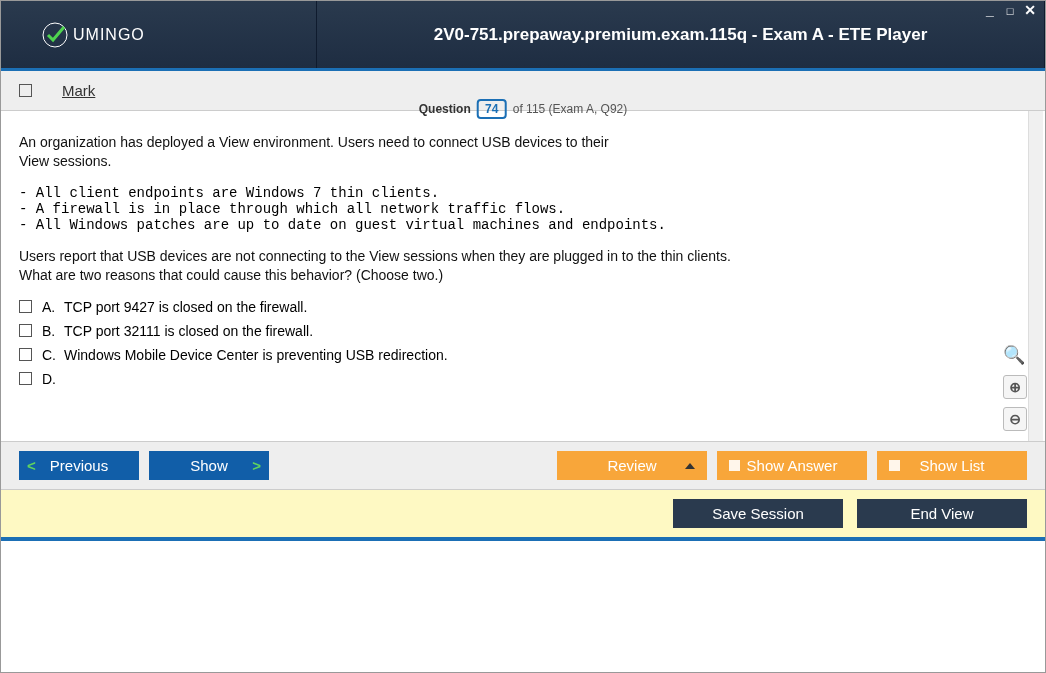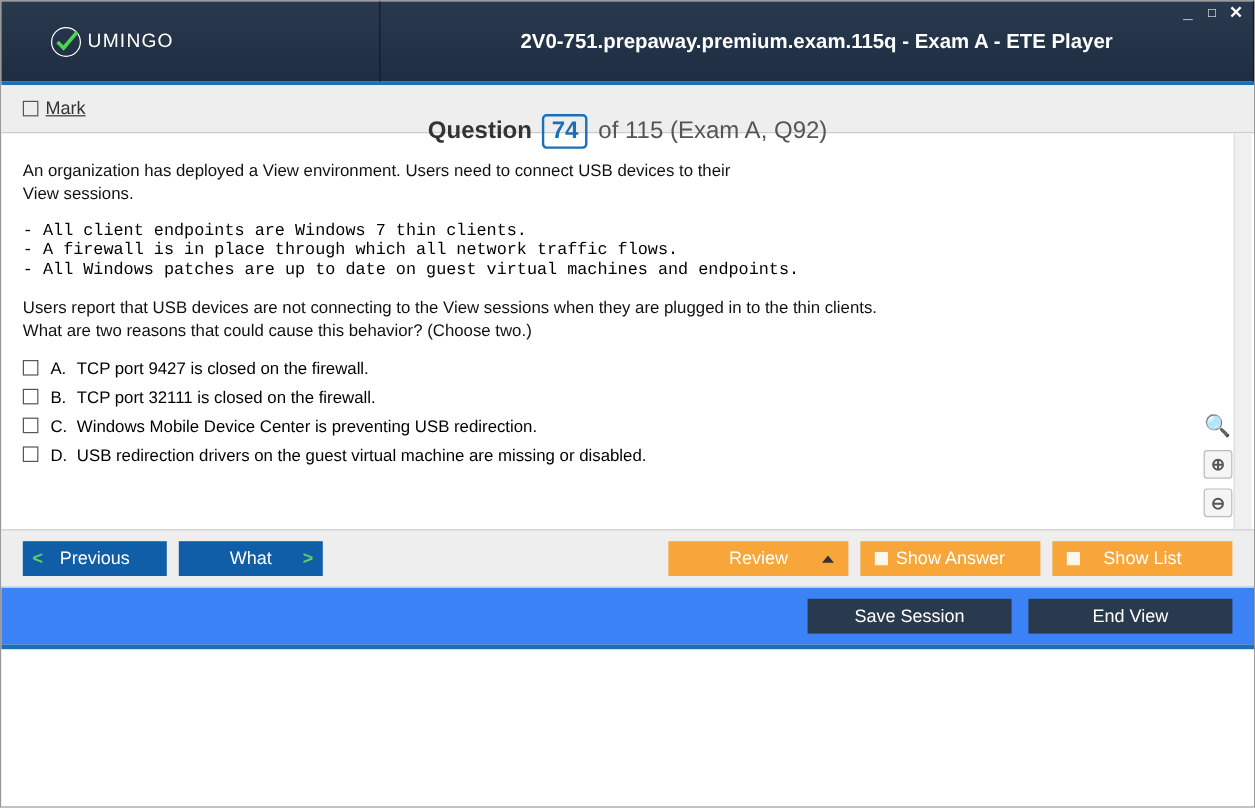--- a/index.html
+++ b/index.html
@@ -70,39 +70,40 @@
   font-weight: bold;
 }
 .q-header {
   height: 40px;
   background: #eeeeee;
   border-bottom: 1px solid #ccc;
   display: flex;
   align-items: center;
   padding: 0 18px;
   position: relative;
+  gap: 24px;
 }
 .mark-check {
   width: 13px;
   height: 13px;
   border: 1px solid #555;
   margin-right: 6px;
   cursor: pointer;
 }
 .mark-label {
   color: #333;
   font-size: 15px;
   text-decoration: underline;
   cursor: pointer;
 }
 .q-title {
   position: absolute;
   left: 50%;
   transform: translateX(-50%);
-  font-size: 20px;
+  font-size: 12px;
   color: #555;
   margin-top: 37px;
 }
 .q-title b { color: #333; }
 .q-num-box {
   display: inline-block;
   border: 2px solid #1b6fb5;
   border-radius: 4px;
   padding: 1px 6px;
   color: #1b6fb5;
@@ -220,21 +221,21 @@
 .sq-ico {
   position: absolute;
   left: 12px;
   width: 11px;
   height: 11px;
   background: #fff;
   opacity: 0.9;
 }
 .bottom-bar {
   height: 48px;
-  background: #3b82f6;
+  background: #fef9c3;
   border-top: 1px solid #ccc;
   display: flex;
   align-items: center;
   justify-content: flex-end;
   padding: 0 18px;
   gap: 14px;
 }
 .outer-bottom-border{
   height:4px;
   background:#1b6fb5;
@@ -303,42 +304,41 @@
       <div>TCP port 32111 is closed on the firewall.</div>
     </div>
     <div class="answer-row">
       <div class="cb"></div>
       <div class="letter">C.</div>
       <div>Windows Mobile Device Center is preventing USB redirection.</div>
     </div>
     <div class="answer-row">
       <div class="cb"></div>
       <div class="letter">D.</div>
-      <div>USB redirection drivers on the guest virtual machine are missing or disabled.</div>
     </div>
   </div>
 
   <div class="zoom-tools">
     <div class="zoom-btn" style="border:none;background:none;font-size:18px;color:#ccc">🔍</div>
     <div class="zoom-btn">
         <b>⊕</b>
       </div>
     <div class="zoom-btn">
         <b>⊖</b>
       </div>
   </div>
 </div>
 
 <div class="nav-bar">
   <button class="btn-blue">
     <span class="chevron chev-l">&lt;</span>
     <span>Previous</span>
   </button>
   <button class="btn-blue">
-    <span>What</span>
+    <span>Show</span>
     <span class="chevron chev-r">&gt;</span>
   </button>
   <div class="spacer"></div>
   <button class="btn-orange">
     <span>Review</span>
     <span class="tri-up"></span>
   </button>
   <button class="btn-orange">
     <span class="sq-ico"></span>
     <span>Show Answer</span>

